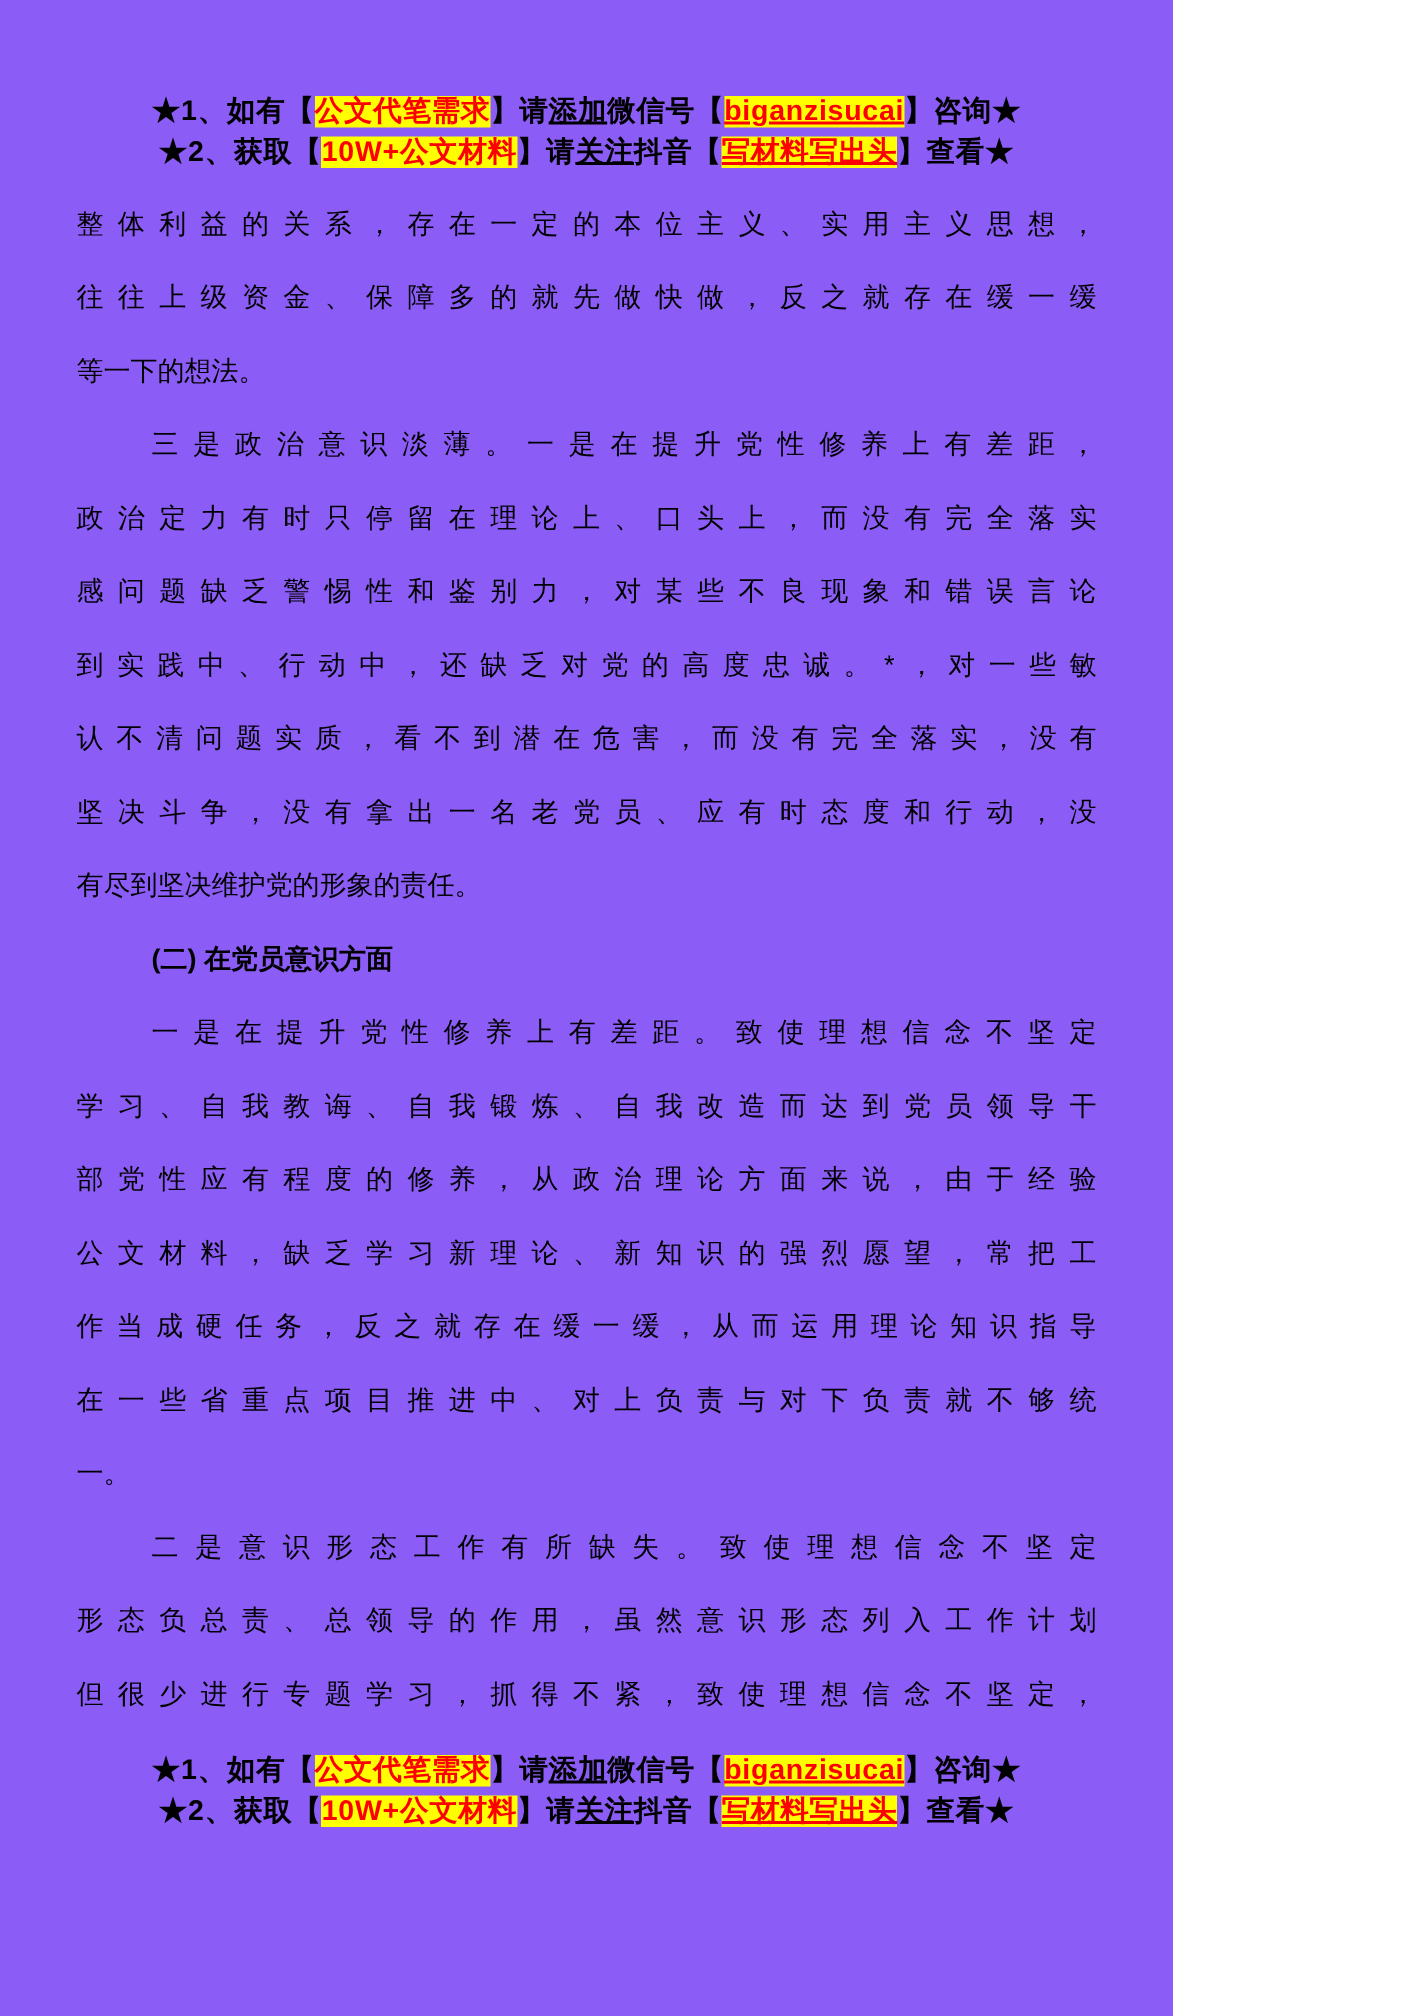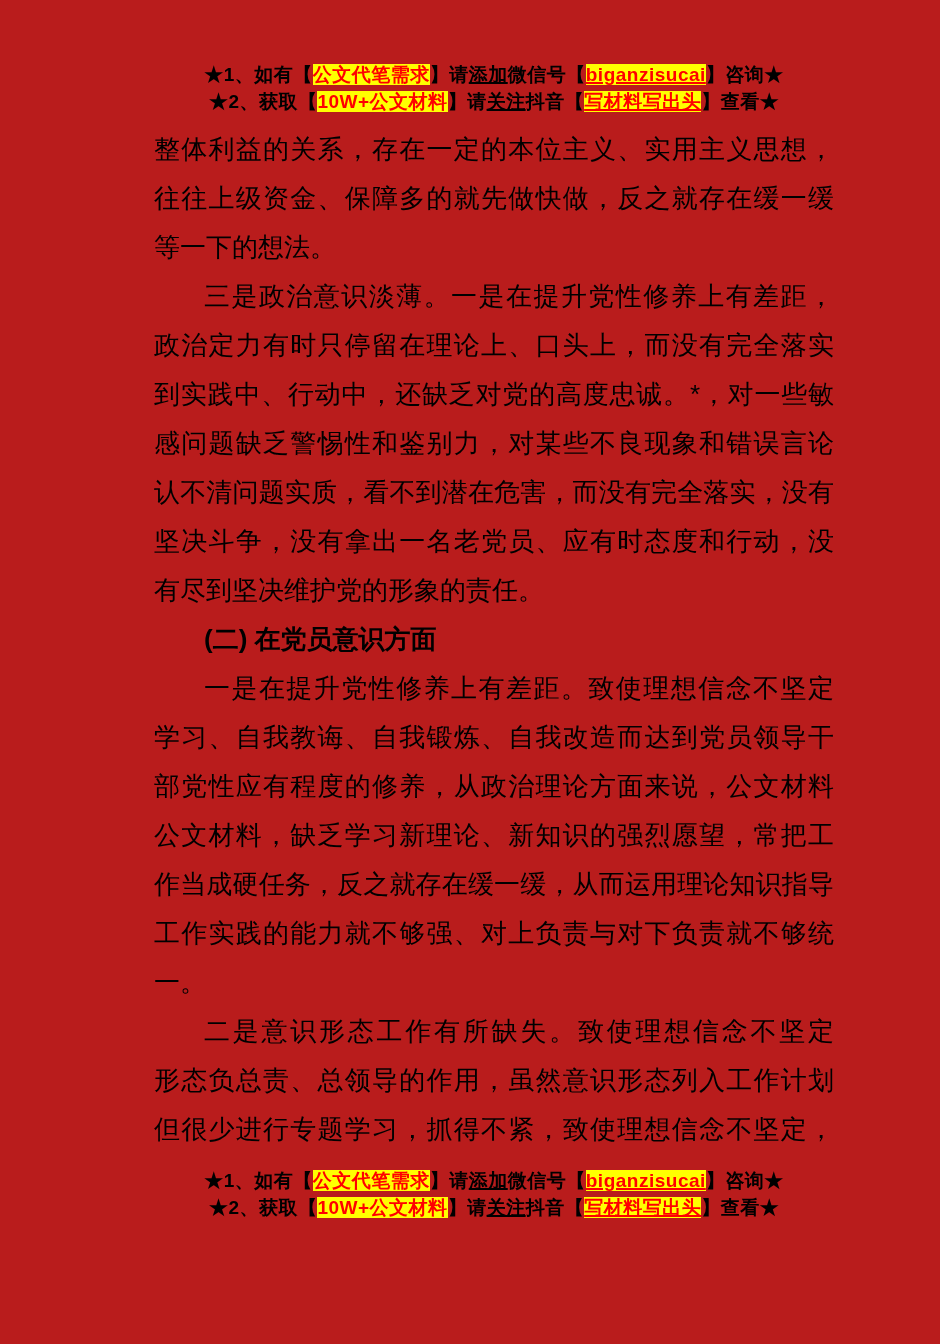--- a/index.html
+++ b/index.html
@@ -2,27 +2,26 @@
 <html><head>
 <meta charset="utf-8">
 <style>
   html, body {
     margin: 0;
     padding: 0;
     background: #ffffff;
   }
   .page {
     position: relative;
-    width: 892px;
+    width: 782px;
     height: 1344px;
-    background: #b91c1c;
+    background: #8b5cf6;
     overflow: hidden;
     font-family: "Liberation Sans", sans-serif;
     color: #000000;
-    padding-left: 48px;
   }
   
   .promo {
     width: 100%;
     text-align: center;
     font-weight: bold;
     font-size: 19px;
     line-height: 27px;
     color: #000000;
     letter-spacing: 0.5px;
@@ -42,21 +41,21 @@
   }
   .promo .u {
     text-decoration: underline;
     text-decoration-color: #000000;
     text-decoration-thickness: 2px;
   }
   
   .doc-body {
     width: 680px;
     margin: 10px auto 0 auto;
-    font-size: 26px;
+    font-size: 18px;
     line-height: 49px;
     color: #000000;
   }
   .doc-line {
     text-align: justify;
     text-align-last: justify;
     height: 49px;
     overflow: visible;
   }
   .doc-line.para-end {
@@ -85,34 +84,34 @@
   </div>
 
   <div class="doc-body">
 
     <div class="doc-line">整体利益的关系，存在一定的本位主义、实用主义思想，</div>
     <div class="doc-line">往往上级资金、保障多的就先做快做，反之就存在缓一缓</div>
     <div class="doc-line para-end">等一下的想法。</div>
 
     <div class="doc-line indent">三是政治意识淡薄。一是在提升党性修养上有差距，</div>
     <div class="doc-line">政治定力有时只停留在理论上、口头上，而没有完全落实</div>
+    <div class="doc-line">感问题缺乏警惕性和鉴别力，对某些不良现象和错误言论</div>
     <div class="doc-line">到实践中、行动中，还缺乏对党的高度忠诚。*，对一些敏</div>
-    <div class="doc-line">感问题缺乏警惕性和鉴别力，对某些不良现象和错误言论</div>
     <div class="doc-line">认不清问题实质，看不到潜在危害，而没有完全落实，没有</div>
     <div class="doc-line">坚决斗争，没有拿出一名老党员、应有时态度和行动，没</div>
     <div class="doc-line para-end">有尽到坚决维护党的形象的责任。</div>
 
     <div class="doc-line heading indent">(二) 在党员意识方面</div>
 
     <div class="doc-line indent">一是在提升党性修养上有差距。致使理想信念不坚定</div>
     <div class="doc-line">学习、自我教诲、自我锻炼、自我改造而达到党员领导干</div>
-    <div class="doc-line">部党性应有程度的修养，从政治理论方面来说，公文材料</div>
+    <div class="doc-line">部党性应有程度的修养，从政治理论方面来说，由于经验</div>
     <div class="doc-line">公文材料，缺乏学习新理论、新知识的强烈愿望，常把工</div>
     <div class="doc-line">作当成硬任务，反之就存在缓一缓，从而运用理论知识指导</div>
-    <div class="doc-line">工作实践的能力就不够强、对上负责与对下负责就不够统</div>
+    <div class="doc-line">在一些省重点项目推进中、对上负责与对下负责就不够统</div>
     <div class="doc-line para-end">一。</div>
 
     <div class="doc-line indent">二是意识形态工作有所缺失。致使理想信念不坚定</div>
     <div class="doc-line">形态负总责、总领导的作用，虽然意识形态列入工作计划</div>
     <div class="doc-line">但很少进行专题学习，抓得不紧，致使理想信念不坚定，</div>
 
   </div>
 
   <div class="promo promo-footer">
     <div>

